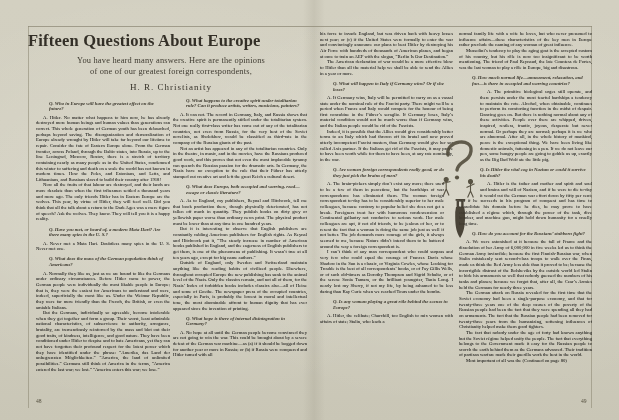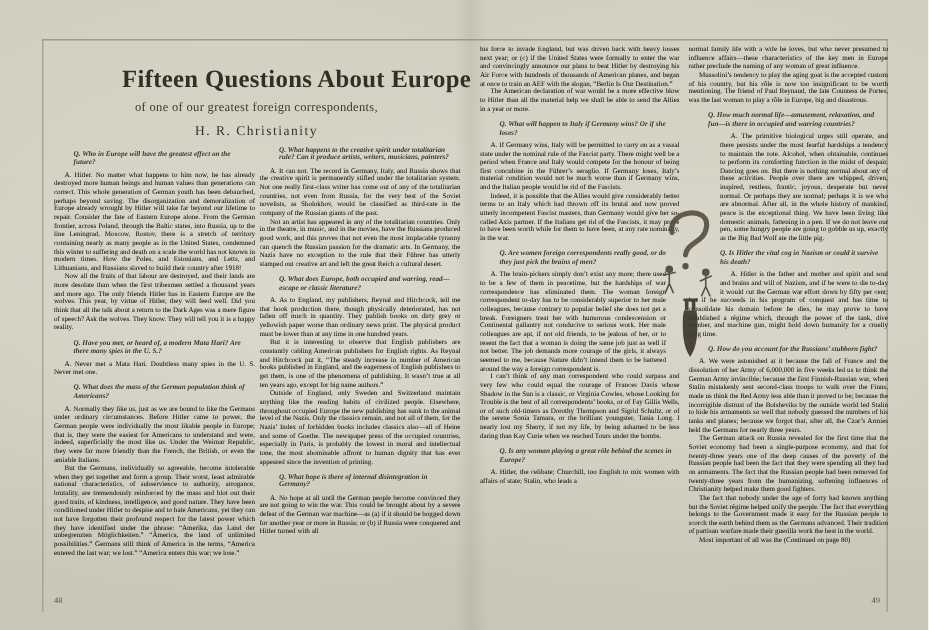--- a/index.html
+++ b/index.html
@@ -10,21 +10,21 @@
       radial-gradient(ellipse 420px 300px at 455px 200px, rgba(255,255,250,0.18), rgba(0,0,0,0) 70%),
       linear-gradient(180deg,#d3d0c1 0%, #d1cebf 55%, #c9c6b6 100%);
     font-family:"Liberation Serif", serif; color:#45413
   6;}
   .gutter-shadow{position:absolute; left:303px; top:0; width:22px; height:420px;
     background:linear-gradient(90deg, rgba(0,0,0,0) 0%, rgba(90,84,66,0.10) 50%, rgba(0,0,0,0) 100%);}
   .rule-top{position:absolute; left:28px; top:26px; width:564px; height:1px; background:#8f8a77; opacity:.75;}
   .rule-left{position:absolute; left:28px; top:26px; width:1px; height:382px; background:#8f8a77; opacity:.6;}
   .rule-right{position:absolute; left:591px; top:26px; width:1px; height:382px; background:#8f8a77; opacity:.6;}
 
-  .title{position:absolute; left:28px; top:43px; width:286px; text-align:right;
+  .title{position:absolute; left:28px; top:31px; width:286px; text-align:left;
     font-size:16.5px; font-weight:bold; letter-spacing:.2px; color:#332f27;}
   .subtitle{position:absolute; left:40px; width:262px; text-align:center;
     font-size:8.4px; color:#3e3a30; letter-spacing:.2px;}
   .sub1{top:56px;} .sub2{top:67px;}
   .author{position:absolute; left:28px; top:82px; width:286px; text-align:center;
     font-size:9px; letter-spacing:1px; color:#38342b;}
 
   .col{position:absolute; width:134px; text-align:justify; font-size:4.7px; line-height:5.65px;
     color:#46423
  7; overflow:hidden;}
@@ -48,20 +48,21 @@
 </head>
 <body>
 
 <div class="spread">
   <div class="gutter-shadow"></div>
   <div class="rule-top"></div>
   <div class="rule-left"></div>
   <div class="rule-right"></div>
 
   <div class="title">Fifteen Questions About Europe</div>
+  <div class="subtitle sub1">You have heard many answers.  Here are the opinions</div>
   <div class="subtitle sub2">of one of our greatest foreign correspondents,</div>
   <div class="author">H. R. Christianity</div>
 
   <div class="col lp1">
     <p class="q">Q. Who in Europe will have the greatest effect on the future?</p>
     <p class="a">A. Hitler. No matter what happens to him now, he has already destroyed more human beings and human values than generations can correct. This whole generation of German youth has been debauched, perhaps beyond saving. The disorganization and demoralization of Europe already wrought by Hitler will take far beyond our lifetime to repair. Consider the fate of Eastern Europe alone. From the German frontier, across Poland, through the Baltic states, into Russia, up to the line Leningrad, Moscow, Rostov, there is a stretch of territory containing nearly as many people as in the United States, condemned this winter to suffering and death on a scale the world has not known in modern times. How the Poles, and Estonians, and Letts, and Lithuanians, and Russians slaved to build their country after 1918!</p>
     <p class="p">Now all the fruits of that labour are destroyed, and their lands are more desolate than when the first tribesmen settled a thousand years and more ago. The only friends Hitler has in Eastern Europe are the wolves. This year, by virtue of Hitler, they will feed well. Did you think that all the talk about a return to the Dark Ages was a mere figure of speech? Ask the wolves. They know. They will tell you it is a happy reality.</p>
     <p class="q">Q. Have you met, or heard of, a modern Mata Hari? Are there many spies in the U. S.?</p>
     <p class="a">A. Never met a Mata Hari. Doubtless many spies in the U. S. Never met one.</p>
     <p class="q">Q. What does the mass of the German population think of Americans?</p>

